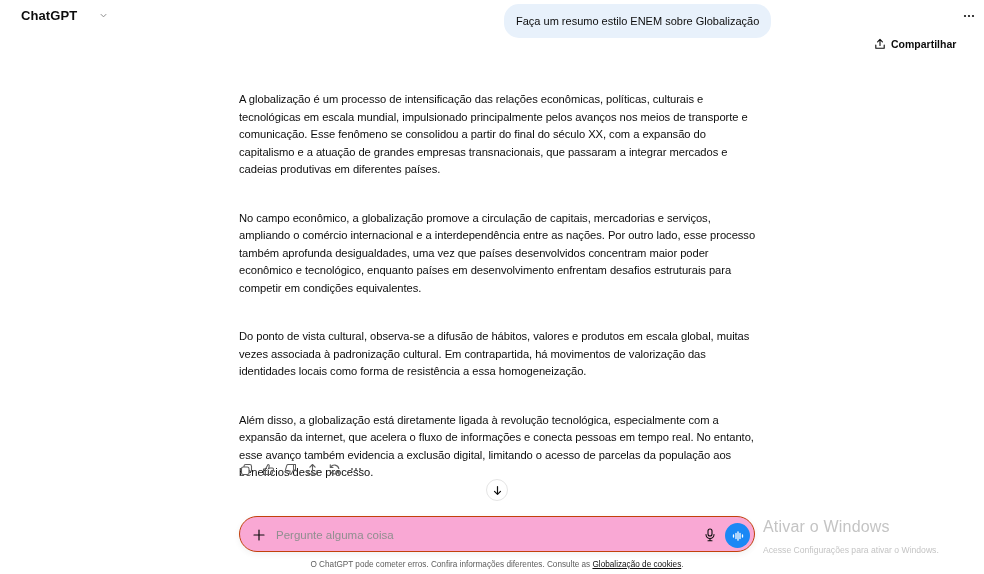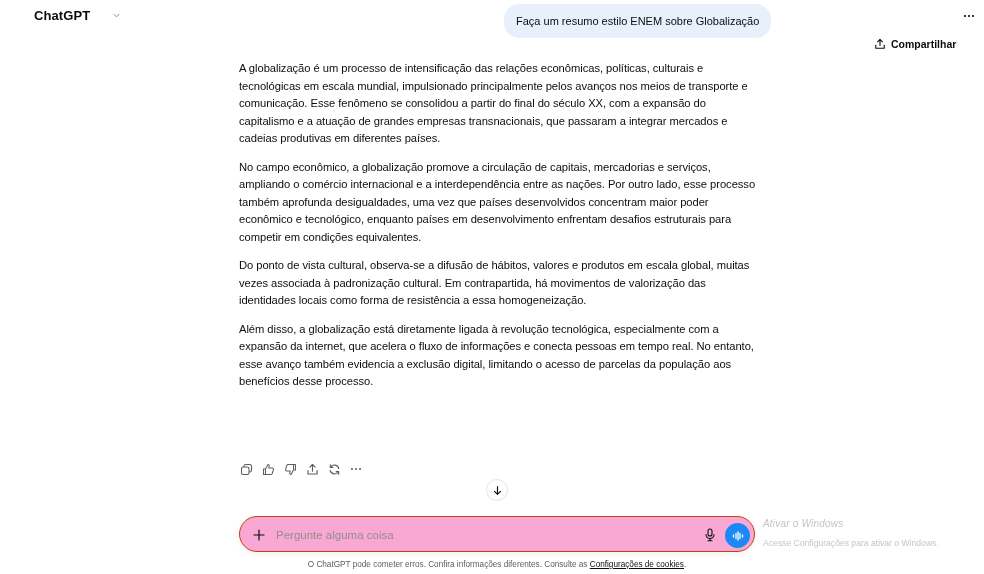--- a/index.html
+++ b/index.html
@@ -1,50 +1,50 @@
 <!DOCTYPE html>
 <html><head>
 <meta charset="utf-8">
 <style>
   * { box-sizing: border-box; margin: 0; padding: 0; }
   html, body { width: 984px; height: 574px; overflow: hidden; background: #ffffff; }
   body { font-family: "Liberation Sans", "DejaVu Sans", sans-serif; color: #0d0d0d; position: relative; }
 
   .header { position: absolute; top: 0; left: 0; width: 984px; height: 34px; }
-  .model-switcher { position: absolute; left: 34px; top: 8px; display: flex; align-items: center; gap: 22px; cursor: pointer; }
+  .model-switcher { position: absolute; left: 21px; top: 8px; display: flex; align-items: center; gap: 22px; cursor: pointer; }
   .model-name { font-size: 13px; font-weight: 600; color: #0d0d0d; letter-spacing: 0.1px; }
   .chev { width: 9px; height: 9px; }
 
   .share-btn { position: absolute; left: 874px; top: 8px; display: flex; align-items: center; gap: 5px; cursor: pointer; margin-top: 30px; }
   .share-label { font-size: 10.5px; font-weight: 600; color: #0d0d0d; }
   .more-btn { position: absolute; left: 961px; top: 8px; width: 16px; height: 16px; display: flex; align-items: center; justify-content: center; cursor: pointer; }
 
   .user-bubble { position: absolute; left: 504px; top: 4px; height: 29px; padding: 17px 12px; background: #e8f1fb; border-radius: 15px; display: flex; align-items: center; }
   .user-text { font-size: 11px; color: #0d0d0d; white-space: nowrap; }
 
   .answer { position: absolute; left: 239px; top: 60px; width: 520px; }
-  .answer p { font-size: 11.2px; line-height: 17.5px; color: #0d0d0d; margin-bottom: 11px; letter-spacing: -0.05px; }
+  .answer p { font-size: 11.2px; line-height: 17.5px; color: #0d0d0d; margin-bottom: 11px; letter-spacing: -0.05px; margin-top: 31px; }
 
   .actions { position: absolute; left: 238px; top: 461px; display: flex; gap: 6px; align-items: center; }
   .action { width: 16px; height: 16px; display: flex; align-items: center; justify-content: center; cursor: pointer; }
 
   .scroll-down { position: absolute; left: 486px; top: 479px; width: 22px; height: 22px; border-radius: 50%; background: #fff; border: 1px solid #e5e5e5; display: flex; align-items: center; justify-content: center; cursor: pointer; }
 
   .composer { position: absolute; left: 239px; top: 516px; width: 516px; height: 36px; border: 1px solid #c2410c; border-radius: 19px; background: #f9a8d4; box-shadow: 0 2px 6px rgba(0,0,0,0.06); }
   .plus-btn { position: absolute; left: 11px; top: 10px; width: 16px; height: 16px; display: flex; align-items: center; justify-content: center; cursor: pointer; }
   .composer-input { position: absolute; left: 36px; top: 9px; width: 420px; height: 18px; border: none; outline: none; background: transparent; font-family: "Liberation Sans", "DejaVu Sans", sans-serif; font-size: 11.5px; color: #0d0d0d; }
   .composer-input::placeholder { color: #8f8f8f; }
   .mic-btn { position: absolute; left: 462px; top: 10px; width: 16px; height: 16px; display: flex; align-items: center; justify-content: center; cursor: pointer; }
   .voice-btn { position: absolute; left: 485px; top: 6px; width: 25px; height: 25px; border-radius: 50%; background: #1a88f5; display: flex; align-items: center; justify-content: center; cursor: pointer; }
 
   .disclaimer { position: absolute; left: 0; width: 994px; top: 560px; text-align: center; font-size: 8.2px; color: #5d5d5d; }
   .disclaimer a { color: #0d0d0d; text-decoration: underline; cursor: pointer; }
 
   .win-watermark { position: absolute; left: 763px; top: 518px; color: #c4c4c4; pointer-events: none; }
-  .win-title { font-size: 10px; letter-spacing: 0.2px; font-style: italic; }
+  .win-title { font-size: 16px; letter-spacing: 0.2px; }
   .win-sub { font-size: 8.6px; margin-top: 9px; }
 </style>
 </head>
 <body>
 
 <div class="header">
   <div class="model-switcher">
     <span class="model-name">ChatGPT</span>
     <svg class="chev" viewBox="0 0 10 10">
         <path d="M2 3.5 L5 6.5 L8 3.5" fill="none" stroke="#8a8a8a" stroke-width="1.1"></path>
@@ -136,19 +136,19 @@
       </svg>
   </div>
   <div class="voice-btn">
     <svg width="12" height="10" viewBox="0 0 12 10">
         <path d="M1.5 4 V6 M4 2.5 V7.5 M6 0.8 V9.2 M8 2.5 V7.5 M10.5 4 V6" stroke="#ffffff" stroke-width="1.3" stroke-linecap="round"></path>
       </svg>
   </div>
 </div>
 
 <div class="disclaimer">
-  <span>O ChatGPT pode cometer erros. Confira informações diferentes. Consulte as </span><a>Configurações de cookies</a><span>.</span>
+  <span>O ChatGPT pode cometer erros. Confira informações diferentes. Consulte as </span><a>Globalização de cookies</a><span>.</span>
 </div>
 
 <div class="win-watermark">
   <div class="win-title">Ativar o Windows</div>
   <div class="win-sub">Acesse Configurações para ativar o Windows.</div>
 </div>
 
 </body></html>

